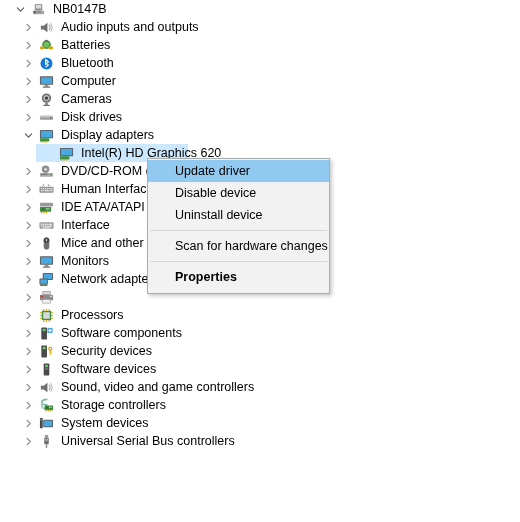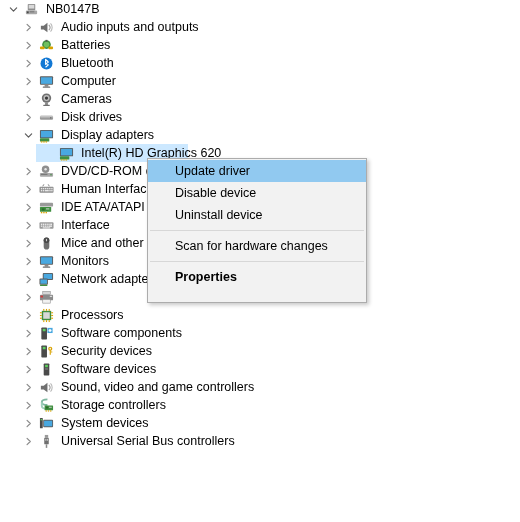--- a/index.html
+++ b/index.html
@@ -68,34 +68,34 @@
     left: 36px;
     top: 0;
     height: 18px;
     background: #cce8ff;
     z-index: 0;
   }
   .tree-row.selected .node-icon,
   .tree-row.selected .node-label { position: relative; z-index: 1; }
 
   
-  .lvl0 { padding-left: 5px; }
+  .lvl0 { padding-left: 12px; }
   .lvl1 { padding-left: 20px; }
   .lvl2 { padding-left: 40px; }
 
   
   #context-menu {
     position: absolute;
     left: 147px;
     top: 158px;
-    width: 220px;
+    width: 183px;
     background: #f2f2f2;
     border: 1px solid #acacac;
     box-shadow: 2px 2px 4px rgba(0,0,0,0.22);
-    padding: 1px 0 14px 0;
+    padding: 1px 0 5px 0;
     box-sizing: border-box;
     z-index: 50;
   }
   .menu-item {
     height: 22px;
     line-height: 22px;
     padding-left: 27px;
     font-size: 12.5px;
     color: #000000;
     white-space: nowrap;

